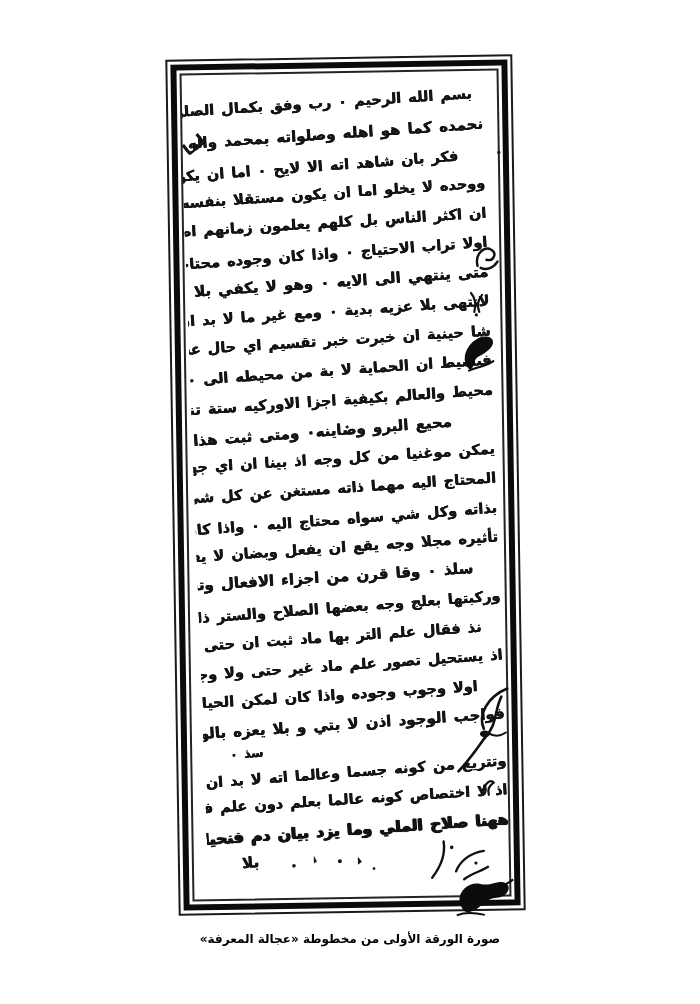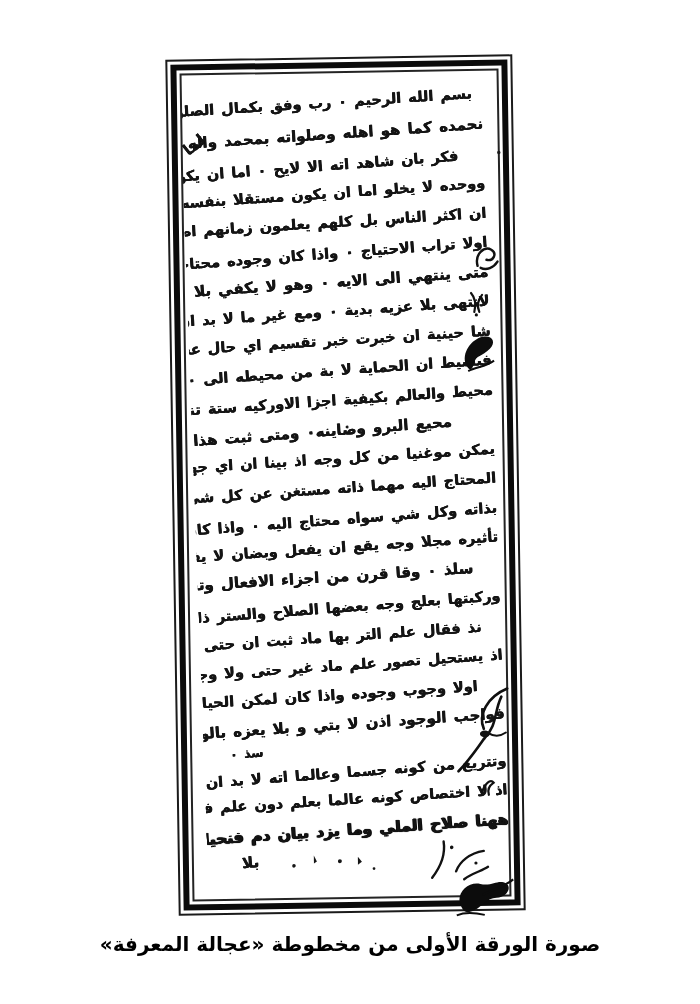--- a/index.html
+++ b/index.html
@@ -39,21 +39,21 @@
     position:absolute;left:14px;top:74px;direction:rtl;
     font-size:16px;font-weight:700;color:#151515;
     transform:rotate(-38deg);text-shadow:0 0 .6px #000;
   }
   .ink{position:absolute;z-index:6;}
   .ink svg{display:block;}
 
   
   .caption{
     position:absolute;left:0;top:932px;width:700px;text-align:center;
-    direction:rtl;font-size:20px;font-weight:700;color:#000;
+    direction:rtl;font-size:12px;font-weight:700;color:#000;
     letter-spacing:0;
   }
 </style>
 </head>
 <body>
 
 <div class="photo">
   <div class="f2">
     <div class="f3">
       <div class="lines">

